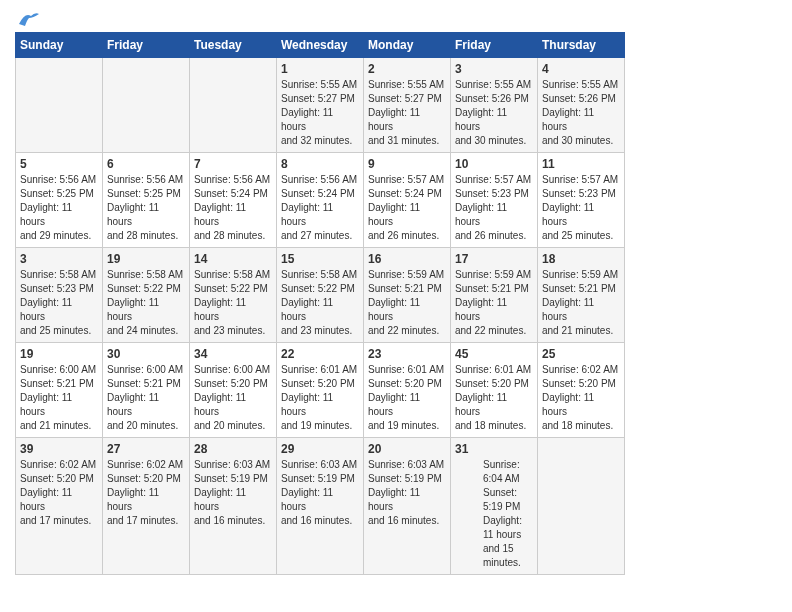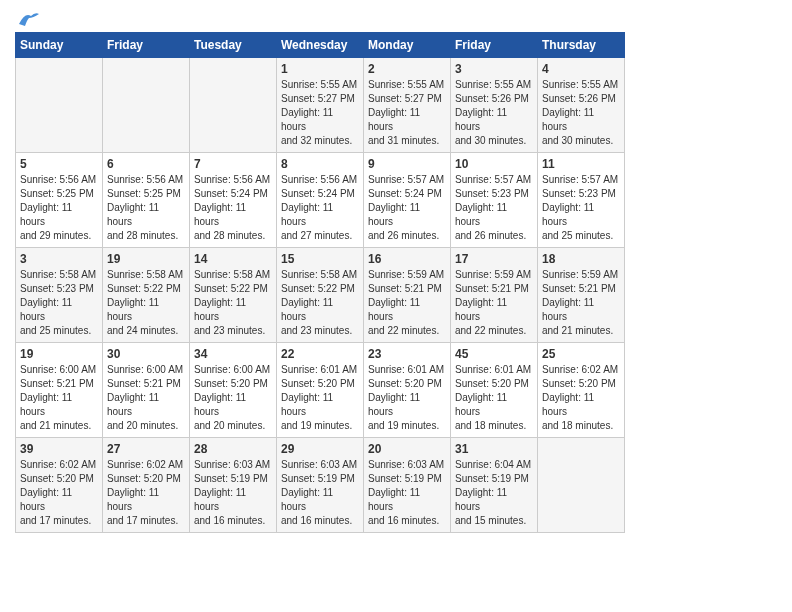--- a/index.html
+++ b/index.html
@@ -325,21 +325,21 @@
           </td>
           <td>
             <span class="day-num">20</span>
             <div class="cell-content" style="white-space: pre-line;">Sunrise: 6:03 AM
 Sunset: 5:19 PM
 Daylight: 11 hours
 and 16 minutes.</div>
           </td>
           <td>
             <span class="day-num">31</span>
-            <div class="cell-content" style="white-space: pre-line;">Sunrise: 6:04 AM
+            <div class="cell-content" style="white-space: pre-line; margin-left: 28px;">Sunrise: 6:04 AM
 Sunset: 5:19 PM
 Daylight: 11 hours
 and 15 minutes.</div>
           </td>
           <td></td>
         </tr>
       </tbody>
   </table>
 </div>
 

